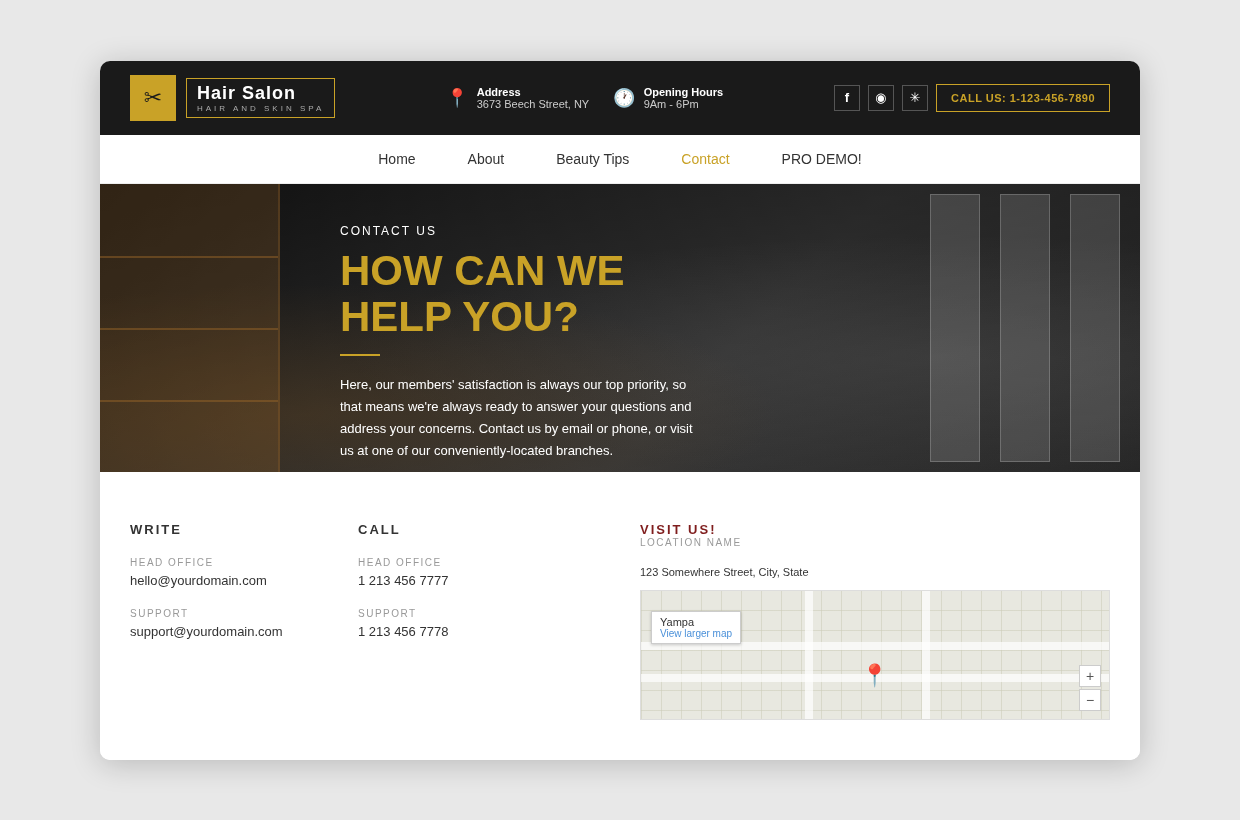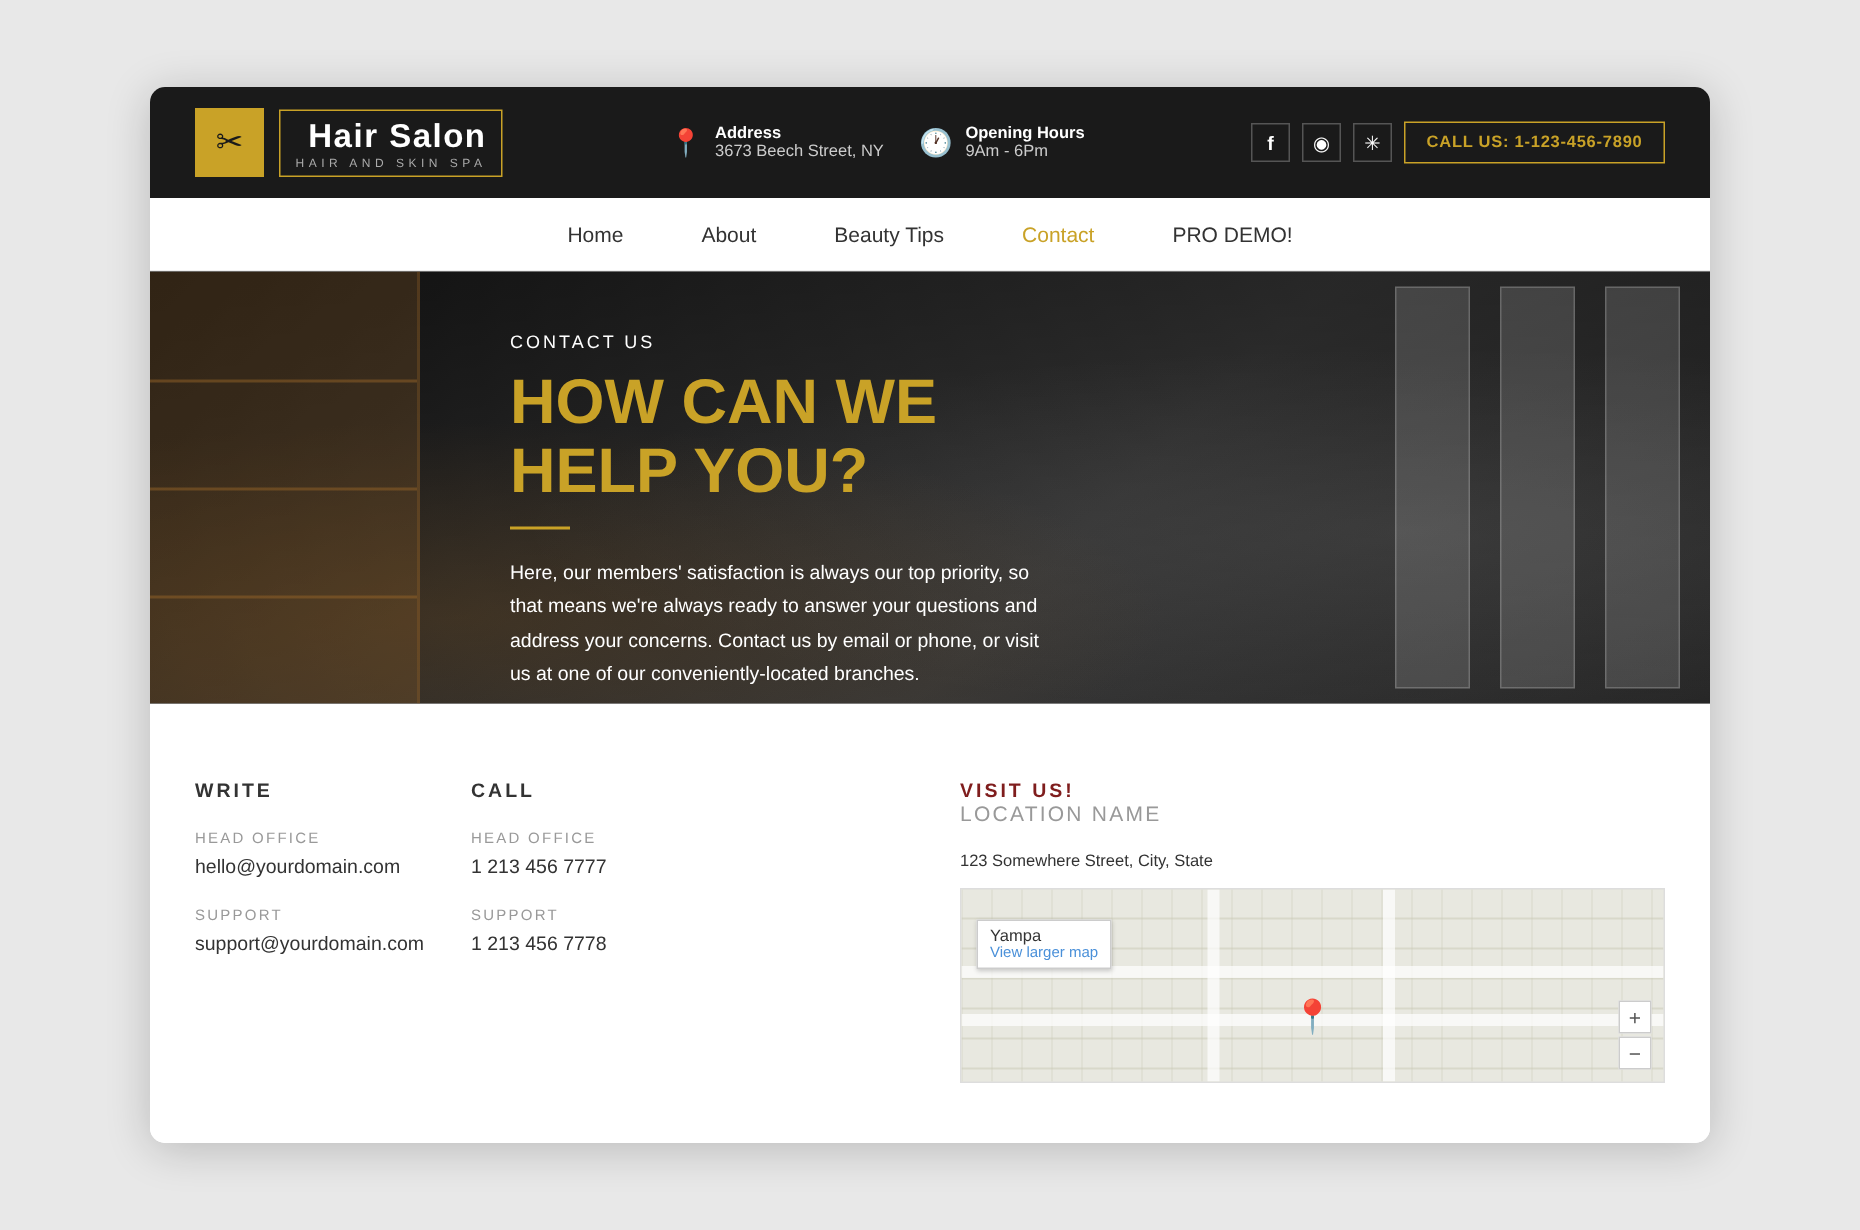--- a/index.html
+++ b/index.html
@@ -48,25 +48,24 @@
       font-size: 22px;
       border: 2px solid #c9a227;
     }
 
     .logo-text-area {
       border: 1px solid #c9a227;
       padding: 4px 10px;
     }
 
     .logo-name {
-      font-size: 22px;
+      font-size: 18px;
       font-weight: bold;
       color: #fff;
       letter-spacing: 1px;
-      text-align: right;
     }
 
     .logo-sub {
       font-size: 8px;
       letter-spacing: 3px;
       color: #aaa;
     }
 
     .header-info {
       display: flex;
@@ -241,21 +240,21 @@
     
     .contact-section {
       background: #fff;
       padding: 50px 30px 40px;
       display: flex;
       gap: 40px;
     }
 
     .contact-left {
       display: flex;
-      gap: 24px;
+      gap: 68px;
       flex: 1;
     }
 
     .contact-col {
       min-width: 160px;
     }
 
     .contact-col-title {
       font-size: 13px;
       font-weight: bold;
@@ -287,21 +286,21 @@
     }
 
     .visit-title {
       font-size: 13px;
       font-weight: bold;
       letter-spacing: 2px;
       color: #7f1d1d;
     }
 
     .location-label {
-      font-size: 14px;
+      font-size: 10px;
       letter-spacing: 1.5px;
       color: #999;
       margin-bottom: 18px;
       text-transform: uppercase;
     }
 
     .location-value {
       font-size: 11px;
       color: #333;
       margin-bottom: 12px;

